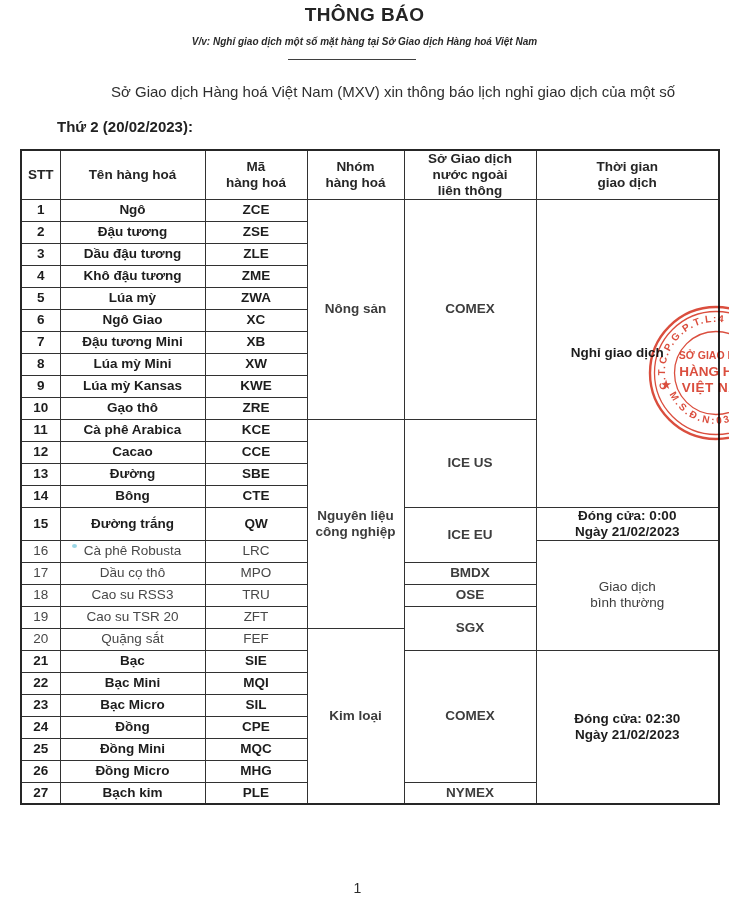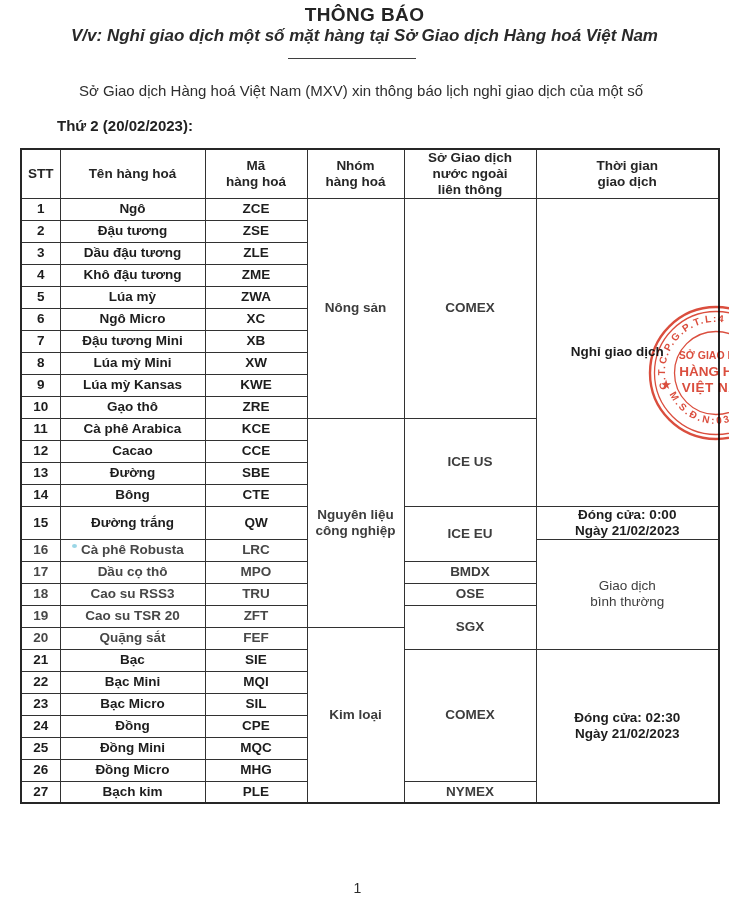--- a/index.html
+++ b/index.html
@@ -20,34 +20,35 @@
   }
   .doc-title{
     margin-top:4px;
     text-align:center;
     font-size:19px;
     font-weight:bold;
     letter-spacing:.4px;
     color:#242424;
   }
   .doc-subtitle{
+    margin-top:10px;
     text-align:center;
-    font-size:17px;
+    font-size:10px;
     font-weight:bold;
     font-style:italic;
     color:#2a2a2a;
   }
   .title-divider{
     width:128px;
     margin:12px auto 0;
     transform:translateX(-13px);
     border-top:1.7px solid #3f3f3f;
   }
   .intro{
-    margin:22px 50px 0 30px;
+    margin:22px 50px 0 62px;
     font-size:15px;
     line-height:19.5px;
     color:#2e2e2e;
   }
   .intro .line-first{text-indent:49px;}
   .date-heading{
     margin:16px 0 12px 57px;
     font-size:15px;
     font-weight:bold;
     color:#222;
@@ -69,21 +70,21 @@
   }
   .commodity-table th{
     height:44px;
     font-weight:bold;
     line-height:16px;
     color:#262626;
   }
   .commodity-table td{height:22px;line-height:16px;}
   .commodity-table tbody tr:nth-child(15) td{height:33px;}
   td.em{font-weight:bold;color:#1d1d1d;}
-  td.rg{font-weight:bold;color:var(--ink-light);}
+  td.rg{font-weight:normal;color:var(--ink-light);}
   td.group-cell,td.exchange-cell{font-weight:bold;color:#3d3d3d;}
   td.schedule-cell.em{font-weight:bold;color:#1d1d1d;}
   td.schedule-cell.rg{font-weight:normal;color:#3d3d3d;}
   td.schedule-rest{padding-right:22px;}
   .page-number{
     position:absolute;
     left:0;top:880px;
     width:715px;
     text-align:center;
     font-size:14px;
@@ -168,21 +169,21 @@
         <td class="em">Khô đậu tương</td>
         <td class="em">ZME</td>
       </tr>
       <tr>
         <td class="em">5</td>
         <td class="em">Lúa mỳ</td>
         <td class="em">ZWA</td>
       </tr>
       <tr>
         <td class="em">6</td>
-        <td class="em">Ngô Micro</td>
+        <td class="em">Ngô Giao</td>
         <td class="em">XC</td>
       </tr>
       <tr>
         <td class="em">7</td>
         <td class="em">Đậu tương Mini</td>
         <td class="em">XB</td>
       </tr>
       <tr>
         <td class="em">8</td>
         <td class="em">Lúa mỳ Mini</td>

